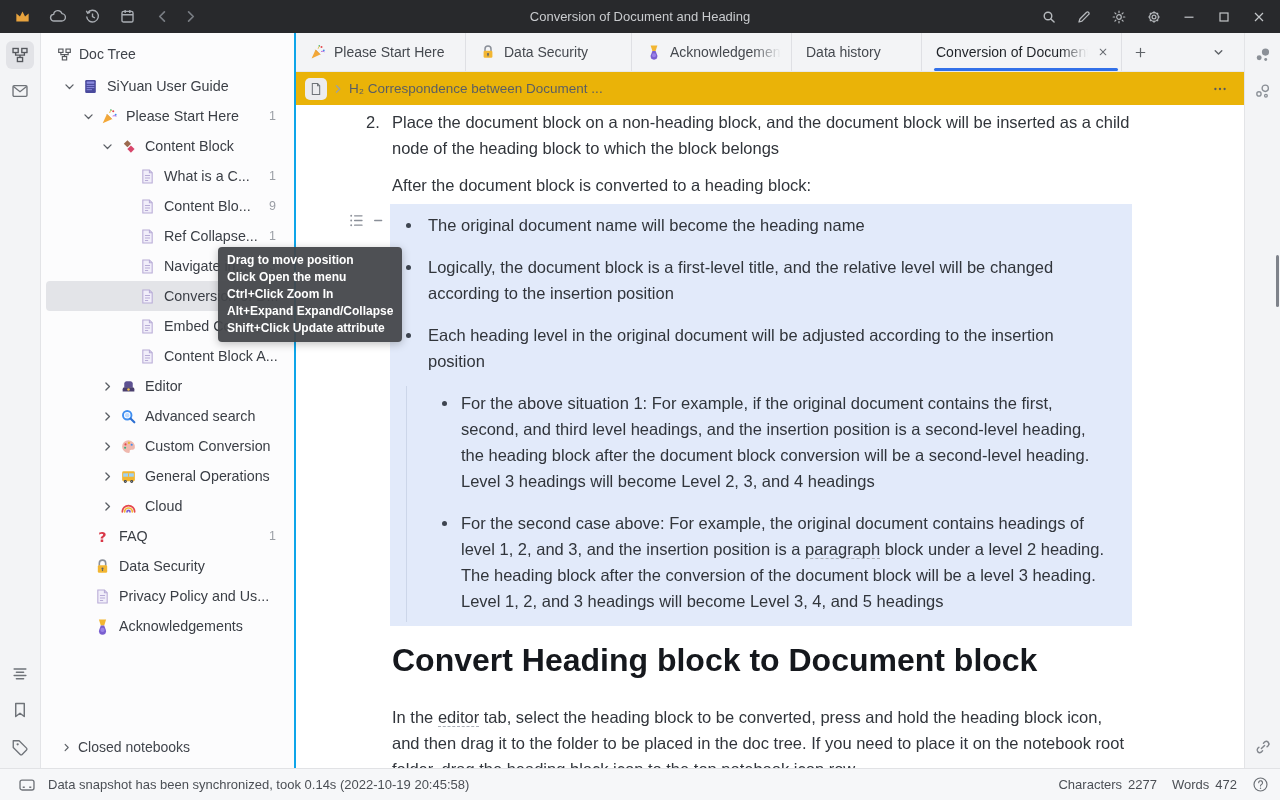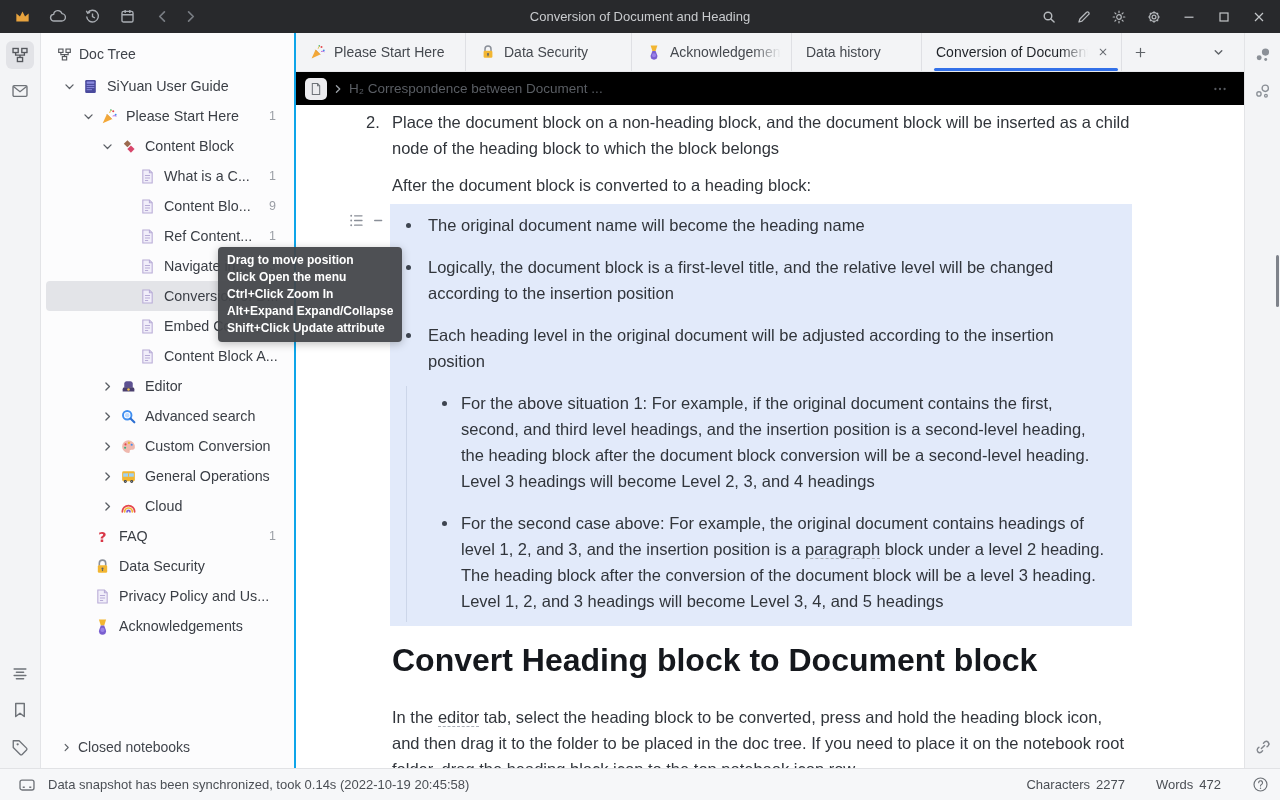--- a/index.html
+++ b/index.html
@@ -56,21 +56,21 @@
   .tab.truncated .tl::after{content:'';position:absolute;top:0;right:0;width:28px;height:100%;
       background:linear-gradient(90deg,rgba(243,244,246,0),#f3f4f6);}
   .tab.active{color:#1f2328;}
   .tab.active::after{content:'';position:absolute;left:12px;right:3px;bottom:0;height:3px;background:#3270e8;border-radius:2px;}
   .tab .close{margin-left:7px;width:16px;height:16px;flex:none;}
   .tab .close svg{width:14px;height:14px;}
   .tabtool{width:36px;display:flex;align-items:center;justify-content:center;flex:none;}
   .tabtool svg{width:15px;height:15px;}
   .tab-menu{margin-left:auto;margin-right:8px;}
 
-  .breadcrumb{height:33px;display:flex;align-items:center;padding:0 12px 0 9px;background:#000000;flex:none;}
+  .breadcrumb{height:33px;display:flex;align-items:center;padding:0 12px 0 9px;background:#eab308;flex:none;}
   .bc-doc{width:22px;height:22px;background:#ececef;border-radius:5px;display:flex;align-items:center;justify-content:center;flex:none;}
   .bc-doc svg{width:14px;height:14px;}
   .bc-sep{width:14px;height:14px;margin:0 4px;flex:none;}
   .bc-sep svg{width:14px;height:14px;}
   .bc-text{font-size:13.5px;color:#5a5e64;white-space:nowrap;}
   .bc-more{margin-left:auto;width:24px;height:22px;display:flex;align-items:center;justify-content:center;border-radius:4px;}
   .bc-more svg{width:16px;height:16px;}
 
   
   .editor{position:relative;flex:1;overflow:hidden;font-size:16.5px;line-height:26px;color:#31353b;}
@@ -92,21 +92,21 @@
   .vref{border-bottom:1.5px dashed #a9aeb6;padding-bottom:0;}
   .gutter{position:absolute;left:52px;top:107px;display:flex;gap:6px;align-items:center;}
   .gutter .icon svg{width:17px;height:17px;}
   .scroll-thumb{position:absolute;right:1px;top:255px;width:3px;height:52px;background:#7e828a;border-radius:2px;z-index:45;}
 
   
   .statusbar{position:absolute;left:0;right:0;bottom:0;height:32px;background:#f6f7f9;border-top:1px solid #e1e2e5;
       display:flex;align-items:center;font-size:13px;color:#4b4f55;padding:0 11px 0 18px;box-sizing:border-box;z-index:40;}
   .statusbar .msg{margin-left:12px;}
   .statusbar .icon svg{width:18px;height:18px;}
-  .sb-right{margin-left:auto;display:flex;align-items:center;gap:31px;}
+  .sb-right{margin-left:auto;display:flex;align-items:center;gap:15px;}
   .sb-stat{display:flex;gap:6px;white-space:nowrap;}
   .sb-right .icon svg{width:17px;height:17px;}
 
   
   .tooltip{position:absolute;left:218px;top:247px;background:rgba(67,69,73,.94);color:#fff;font-size:12px;font-weight:bold;
       line-height:17px;padding:5px 9px;border-radius:4px;z-index:60;white-space:nowrap;box-shadow:0 2px 8px rgba(0,0,0,.25);}
 </style>
 </head>
 <body>
 
@@ -316,21 +316,21 @@
           </div>
           <div class="row" style="padding-left: 67px;">
             <span class="tw"></span>
             <span class="ticon icon">
               <svg viewBox="0 0 16 16">
                 <path d="M3.6 1.8h6.2l2.6 2.6v9.8H3.6z" fill="#f1eefa" stroke="#b7abd6" stroke-width="1"></path>
                 <path d="M9.8 1.8v2.6h2.6" fill="none" stroke="#b7abd6" stroke-width="1"></path>
                 <path d="M5.6 7h4.8M5.6 9.4h4.8M5.6 11.8h3" stroke="#b7abd6" stroke-width="1"></path>
               </svg>
             </span>
-            <span class="tlabel">Ref Content...</span>
+            <span class="tlabel">Ref Collapse...</span>
             <span class="tcount">1</span>
           </div>
           <div class="row" style="padding-left: 67px;">
             <span class="tw"></span>
             <span class="ticon icon">
               <svg viewBox="0 0 16 16">
                 <path d="M3.6 1.8h6.2l2.6 2.6v9.8H3.6z" fill="#f1eefa" stroke="#b7abd6" stroke-width="1"></path>
                 <path d="M9.8 1.8v2.6h2.6" fill="none" stroke="#b7abd6" stroke-width="1"></path>
                 <path d="M5.6 7h4.8M5.6 9.4h4.8M5.6 11.8h3" stroke="#b7abd6" stroke-width="1"></path>
               </svg>

